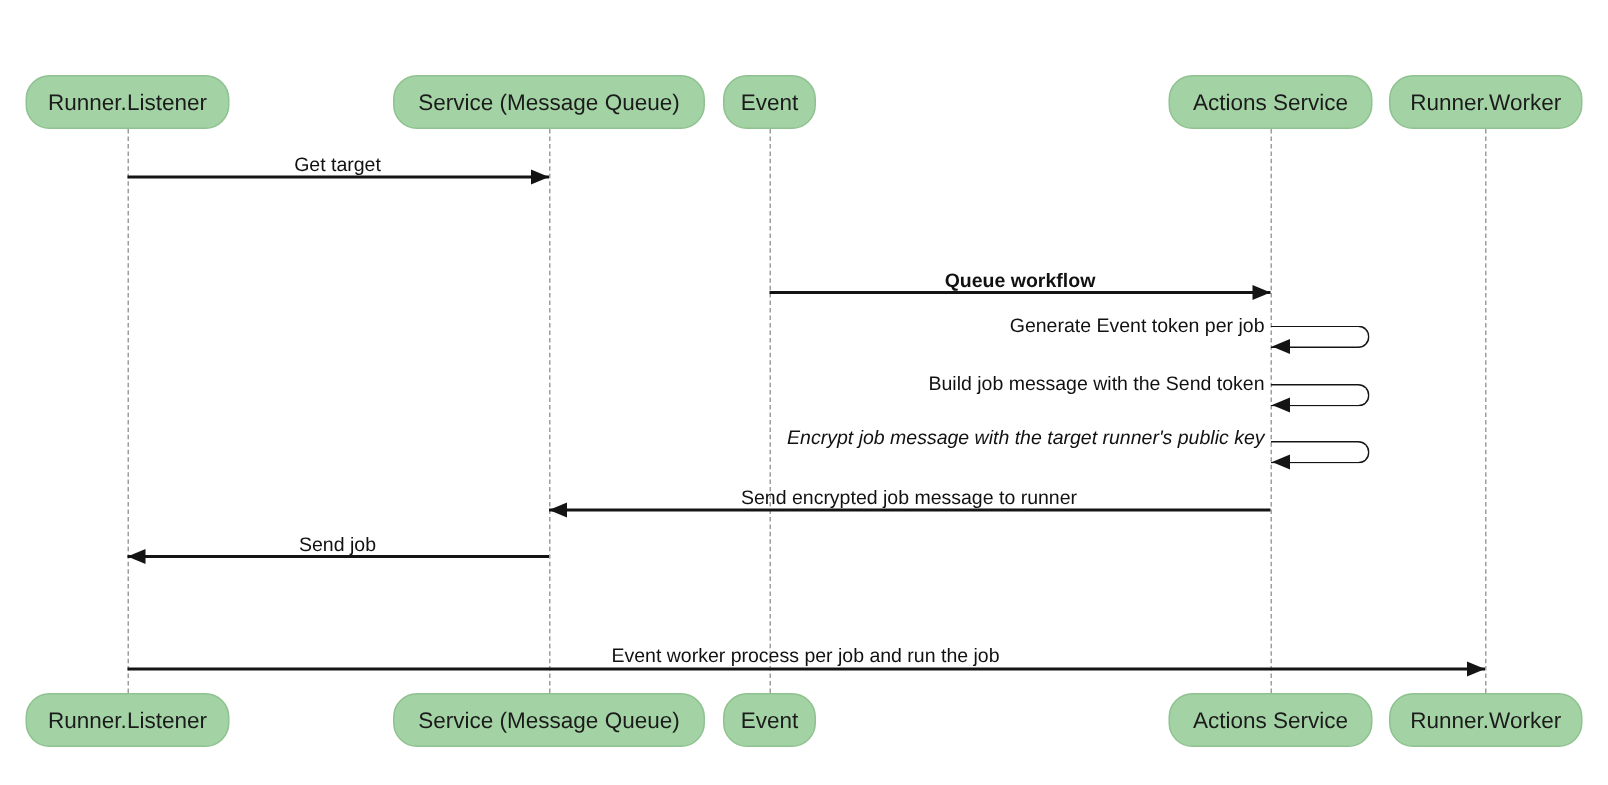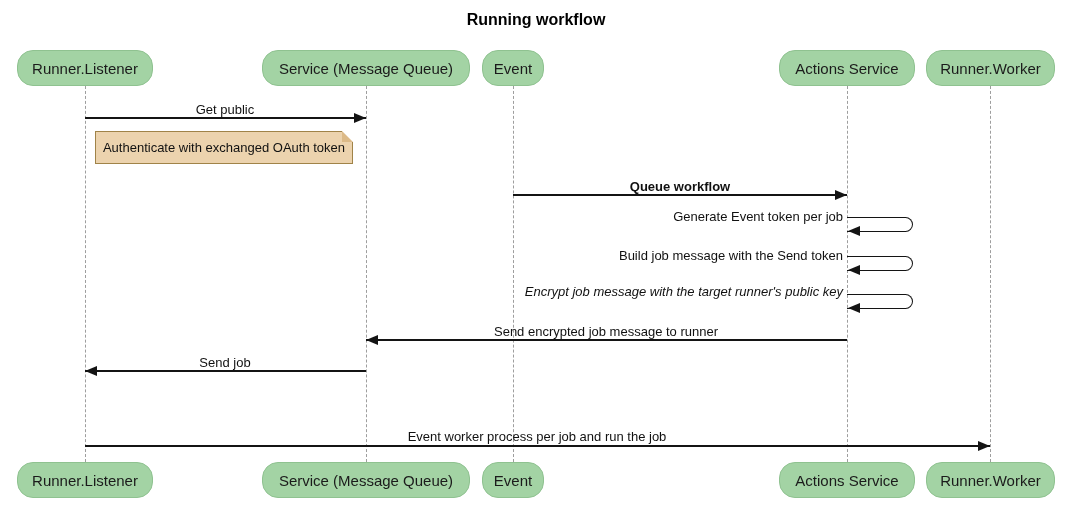--- a/index.html
+++ b/index.html
@@ -95,41 +95,39 @@
     width: 0; height: 0;
     border-top: 11px solid #ffffff;
     border-left: 11px solid var(--note-fold, #dcba88);
   }
 </style>
 </head>
 <body>
 
 <div class="canvas">
 
-  <div class="title">Running workflow</div>
 
   <div class="lifeline" style="left:85px;"></div>
   <div class="lifeline" style="left:366px;"></div>
   <div class="lifeline" style="left:513px;"></div>
   <div class="lifeline" style="left:847px;"></div>
   <div class="lifeline" style="left:990px;"></div>
 
   <div class="actor" style="left:17px;top:50px;width:136px;">Runner.Listener</div>
   <div class="actor" style="left:262px;top:50px;width:208px;">Service (Message Queue)</div>
   <div class="actor" style="left:482px;top:50px;width:62px;">Event</div>
   <div class="actor" style="left:779px;top:50px;width:136px;">Actions Service</div>
   <div class="actor" style="left:926px;top:50px;width:129px;">Runner.Worker</div>
 
   <div>
-    <div class="msg-label centered" style="left:225px;top:102px;">Get public</div>
+    <div class="msg-label centered" style="left:225px;top:102px;">Get target</div>
     <div class="line" style="left:85px;top:117px;width:281px;"></div>
     <div class="arr-r" style="left:354px;top:113px;"></div>
   </div>
 
-  <div class="note" style="left:95px;top:131px;width:258px;height:33px;">Authenticate with exchanged OAuth token</div>
 
   <div>
     <div class="msg-label centered" style="left:680px;top:179px;font-weight:bold;">Queue workflow</div>
     <div class="line" style="left:513px;top:194px;width:334px;"></div>
     <div class="arr-r" style="left:835px;top:190px;"></div>
   </div>
 
   <div>
     <div class="msg-label" style="right:229px;top:209px;">Generate Event token per job</div>
     <div class="selfloop" style="left:847px;top:217px;"></div>

